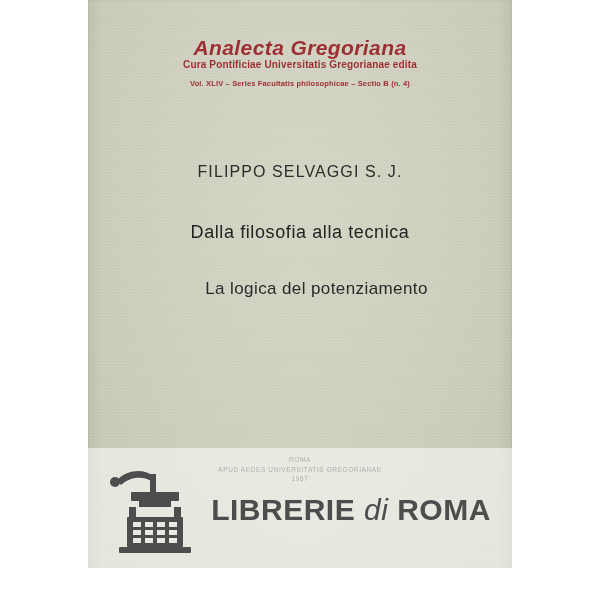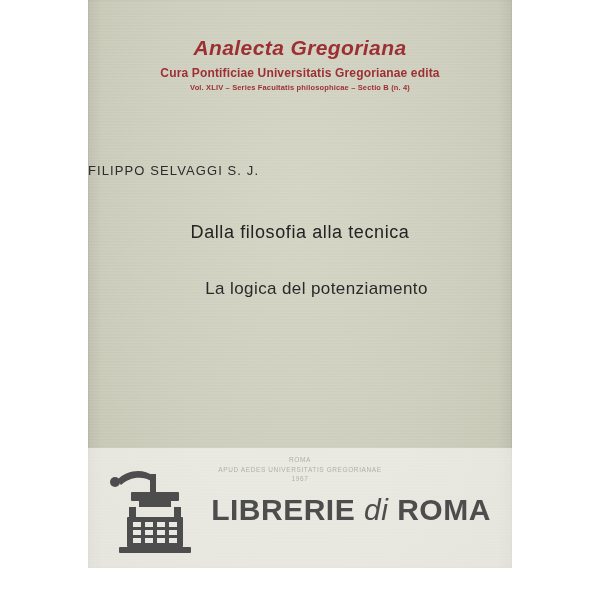--- a/index.html
+++ b/index.html
@@ -64,42 +64,43 @@
   #series-title {
     font-family: "Liberation Sans", sans-serif;
     font-weight: bold;
     font-style: italic;
     font-size: 21px;
     letter-spacing: 0.4px;
     color: #9d2f33;
     line-height: 1.1;
   }
   #series-sub {
-    margin-top: 7px;
-    font-size: 12px;
+    margin-top: 0;
+    font-size: 10px;
     font-weight: bold;
     letter-spacing: 0.15px;
     color: #9d2f33;
   }
   #series-vol {
-    margin-top: 3px;
+    margin-top: 9px;
     font-size: 7.5px;
     font-weight: bold;
     letter-spacing: 0.15px;
     color: #9d2f33;
     text-align: center;
   }
 
   
   #author {
     position: absolute;
     left: 0;
     right: 0;
     top: 163px;
-    font-size: 13px;
+    text-align: center;
+    font-size: 16px;
     letter-spacing: 1.1px;
     color: #2c2c2c;
     z-index: 3;
   }
 
   
   #main-title {
     position: absolute;
     left: 0;
     right: 0;

